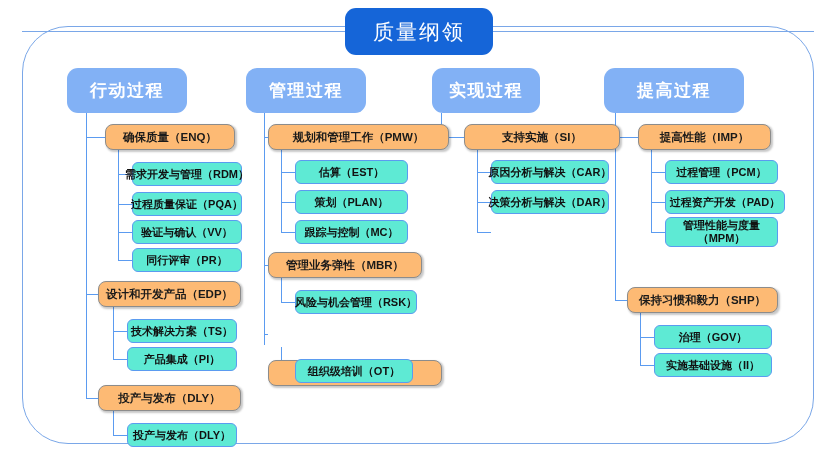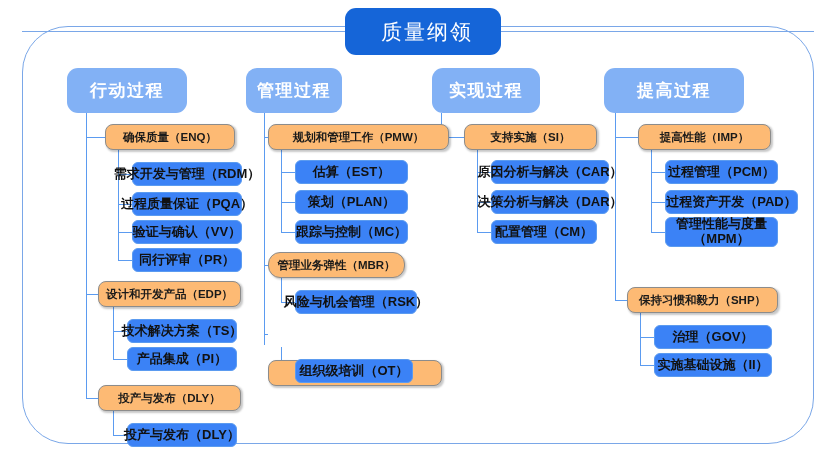--- a/index.html
+++ b/index.html
@@ -22,21 +22,20 @@
     border-top:1.4px solid #7aa7e8;
   }
 
   
   .root-title{
     position:absolute;left:345px;top:8px;width:148px;height:47px;
     background:#1565d8;border-radius:11px;
     display:flex;align-items:center;justify-content:center;
     color:#ffffff;font-size:21px;font-weight:400;letter-spacing:2px;
     z-index:6;
-    padding-left:8px;
   }
 
   
   .cat{
     position:absolute;height:45px;
     background:#82b1f5;border-radius:11px;
     display:flex;align-items:center;justify-content:center;
     color:#ffffff;font-size:17px;font-weight:bold;letter-spacing:1.5px;
     z-index:5;
   }
@@ -47,23 +46,23 @@
     background:#fdba74;border:1.2px solid #8c8c8c;border-radius:8px;
     box-shadow:1.5px 1.5px 2px rgba(0,0,0,0.22);
     display:flex;align-items:center;justify-content:center;
     color:#1a1a1a;font-size:11.5px;font-weight:bold;
     box-sizing:border-box;z-index:4;white-space:nowrap;
   }
 
   
   .leaf{
     position:absolute;height:24px;
-    background:#3b82f6;border:1.2px solid #5b9bf0;border-radius:6px;
+    background:#5eead4;border:1.2px solid #5b9bf0;border-radius:6px;
     display:flex;align-items:center;justify-content:center;
-    color:#111111;font-size:13px;font-weight:bold;
+    color:#111111;font-size:11px;font-weight:bold;
     box-sizing:border-box;z-index:4;white-space:nowrap;
     line-height:1.15;text-align:center;
   }
   .leaf.two{height:30px;}
 
   
   .vline{position:absolute;width:0;border-left:1.3px solid #5b9bf0;z-index:1;}
   .hline{position:absolute;height:0;border-top:1.3px solid #5b9bf0;z-index:1;}
 </style>
 </head>
@@ -99,73 +98,72 @@
   <div class="hline" style="left:113px;top:331px;width:14px;"></div>
   <div class="hline" style="left:113px;top:359px;width:14px;"></div>
   <div class="leaf" style="left:127px;top:319px;width:110px;">技术解决方案（TS）</div>
   <div class="leaf" style="left:127px;top:347px;width:110px;text-align:right;">产品集成（PI）</div>
 
   <div class="grp" style="left:98px;top:385px;width:143px;">投产与发布（DLY）</div>
   <div class="vline" style="left:113px;top:411px;height:24px;"></div>
   <div class="hline" style="left:113px;top:435px;width:14px;"></div>
   <div class="leaf" style="left:127px;top:423px;width:110px;">投产与发布（DLY）</div>
 
-  <div class="cat" style="left:246px;top:68px;width:96px;">管理过程</div>
+  <div class="cat" style="left:246px;top:68px;width:120px;">管理过程</div>
 
   <div class="vline" style="left:264px;top:113px;height:232px;"></div>
   <div class="hline" style="left:264px;top:137px;width:4px;"></div>
   <div class="hline" style="left:264px;top:265px;width:4px;"></div>
   <div class="hline" style="left:264px;top:334px;width:4px;"></div>
 
   <div class="grp" style="left:268px;top:124px;width:181px;">规划和管理工作（PMW）</div>
   <div class="vline" style="left:281px;top:150px;height:82px;"></div>
   <div class="hline" style="left:281px;top:172px;width:14px;"></div>
   <div class="hline" style="left:281px;top:202px;width:14px;"></div>
   <div class="hline" style="left:281px;top:232px;width:14px;"></div>
   <div class="leaf" style="left:295px;top:160px;width:113px;">估算（EST）</div>
   <div class="leaf" style="left:295px;top:190px;width:113px;">策划（PLAN）</div>
   <div class="leaf" style="left:295px;top:220px;width:113px;">跟踪与控制（MC）</div>
 
-  <div class="grp" style="left:268px;top:252px;width:137px;border-radius:12px;">管理业务弹性（MBR）</div>
+  <div class="grp" style="left:268px;top:252px;width:154px;">管理业务弹性（MBR）</div>
   <div class="vline" style="left:281px;top:278px;height:24px;"></div>
   <div class="hline" style="left:281px;top:302px;width:14px;"></div>
   <div class="leaf" style="left:295px;top:290px;width:122px;">风险与机会管理（RSK）</div>
 
   <div class="grp" style="left:268px;top:321px;width:174px;margin-top:39px;">管理员工（MWF）</div>
   <div class="vline" style="left:281px;top:347px;height:24px;"></div>
   <div class="hline" style="left:281px;top:371px;width:14px;"></div>
   <div class="leaf" style="left:295px;top:359px;width:118px;">组织级培训（OT）</div>
 
   <div class="cat" style="left:432px;top:68px;width:108px;">实现过程</div>
 
   <div class="vline" style="left:441px;top:113px;height:24px;"></div>
   <div class="hline" style="left:441px;top:137px;width:23px;"></div>
 
-  <div class="grp" style="left:464px;top:124px;width:133px;">支持实施（SI）</div>
+  <div class="grp" style="left:464px;top:124px;width:156px;">支持实施（SI）</div>
   <div class="vline" style="left:477px;top:150px;height:82px;"></div>
   <div class="hline" style="left:477px;top:172px;width:14px;"></div>
   <div class="hline" style="left:477px;top:202px;width:14px;"></div>
   <div class="hline" style="left:477px;top:232px;width:14px;"></div>
   <div class="leaf" style="left:491px;top:160px;width:118px;">原因分析与解决（CAR）</div>
   <div class="leaf" style="left:491px;top:190px;width:118px;">决策分析与解决（DAR）</div>
-  <div class="leaf" style="left:491px;top:220px;width:106px;">配置管理（CM）</div>
 
   <div class="cat" style="left:604px;top:68px;width:140px;">提高过程</div>
 
   <div class="vline" style="left:615px;top:113px;height:187px;"></div>
   <div class="hline" style="left:615px;top:137px;width:23px;"></div>
   <div class="hline" style="left:615px;top:300px;width:12px;"></div>
 
   <div class="grp" style="left:638px;top:124px;width:133px;">提高性能（IMP）</div>
   <div class="vline" style="left:651px;top:150px;height:82px;"></div>
   <div class="hline" style="left:651px;top:172px;width:14px;"></div>
   <div class="hline" style="left:651px;top:202px;width:14px;"></div>
   <div class="hline" style="left:651px;top:232px;width:14px;"></div>
   <div class="leaf" style="left:665px;top:160px;width:113px;">过程管理（PCM）</div>
-  <div class="leaf" style="left:665px;top:190px;width:133px;">过程资产开发（PAD）</div>
+  <div class="leaf" style="left:665px;top:190px;width:120px;">过程资产开发（PAD）</div>
   <div class="leaf two" style="left:665px;top:217px;width:113px;">管理性能与度量<br>（MPM）</div>
 
   <div class="grp" style="left:627px;top:287px;width:151px;">保持习惯和毅力（SHP）</div>
   <div class="vline" style="left:640px;top:313px;height:52px;"></div>
   <div class="hline" style="left:640px;top:337px;width:14px;"></div>
   <div class="hline" style="left:640px;top:365px;width:14px;"></div>
   <div class="leaf" style="left:654px;top:325px;width:118px;">治理（GOV）</div>
   <div class="leaf" style="left:654px;top:353px;width:118px;">实施基础设施（II）</div>
 
 </div>

